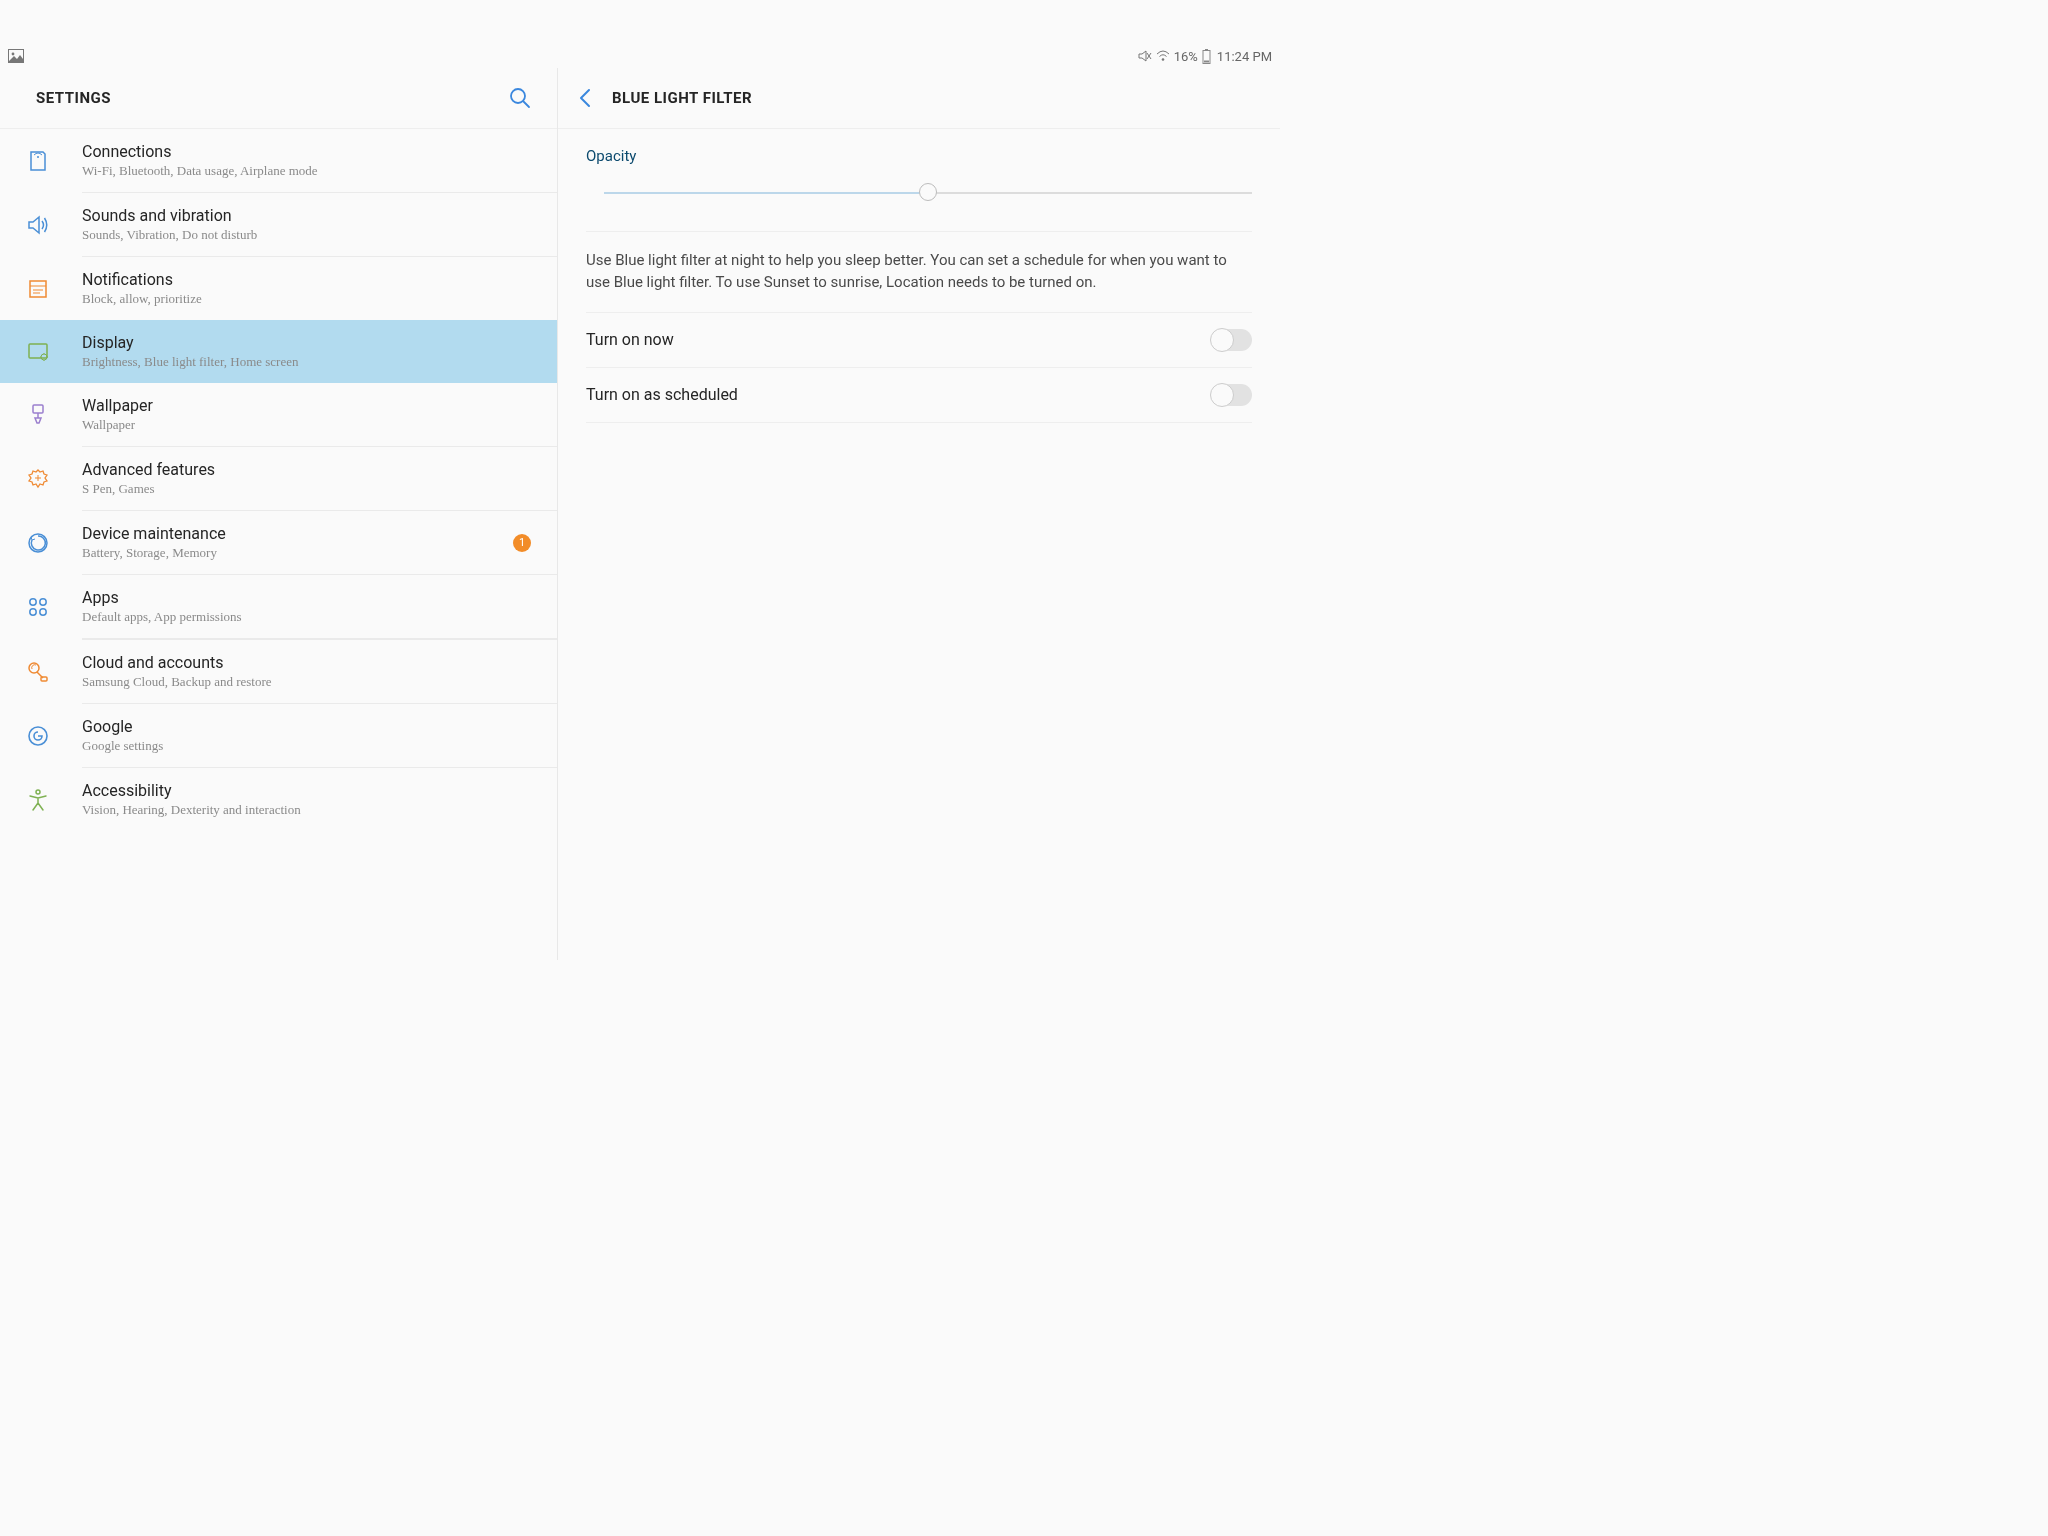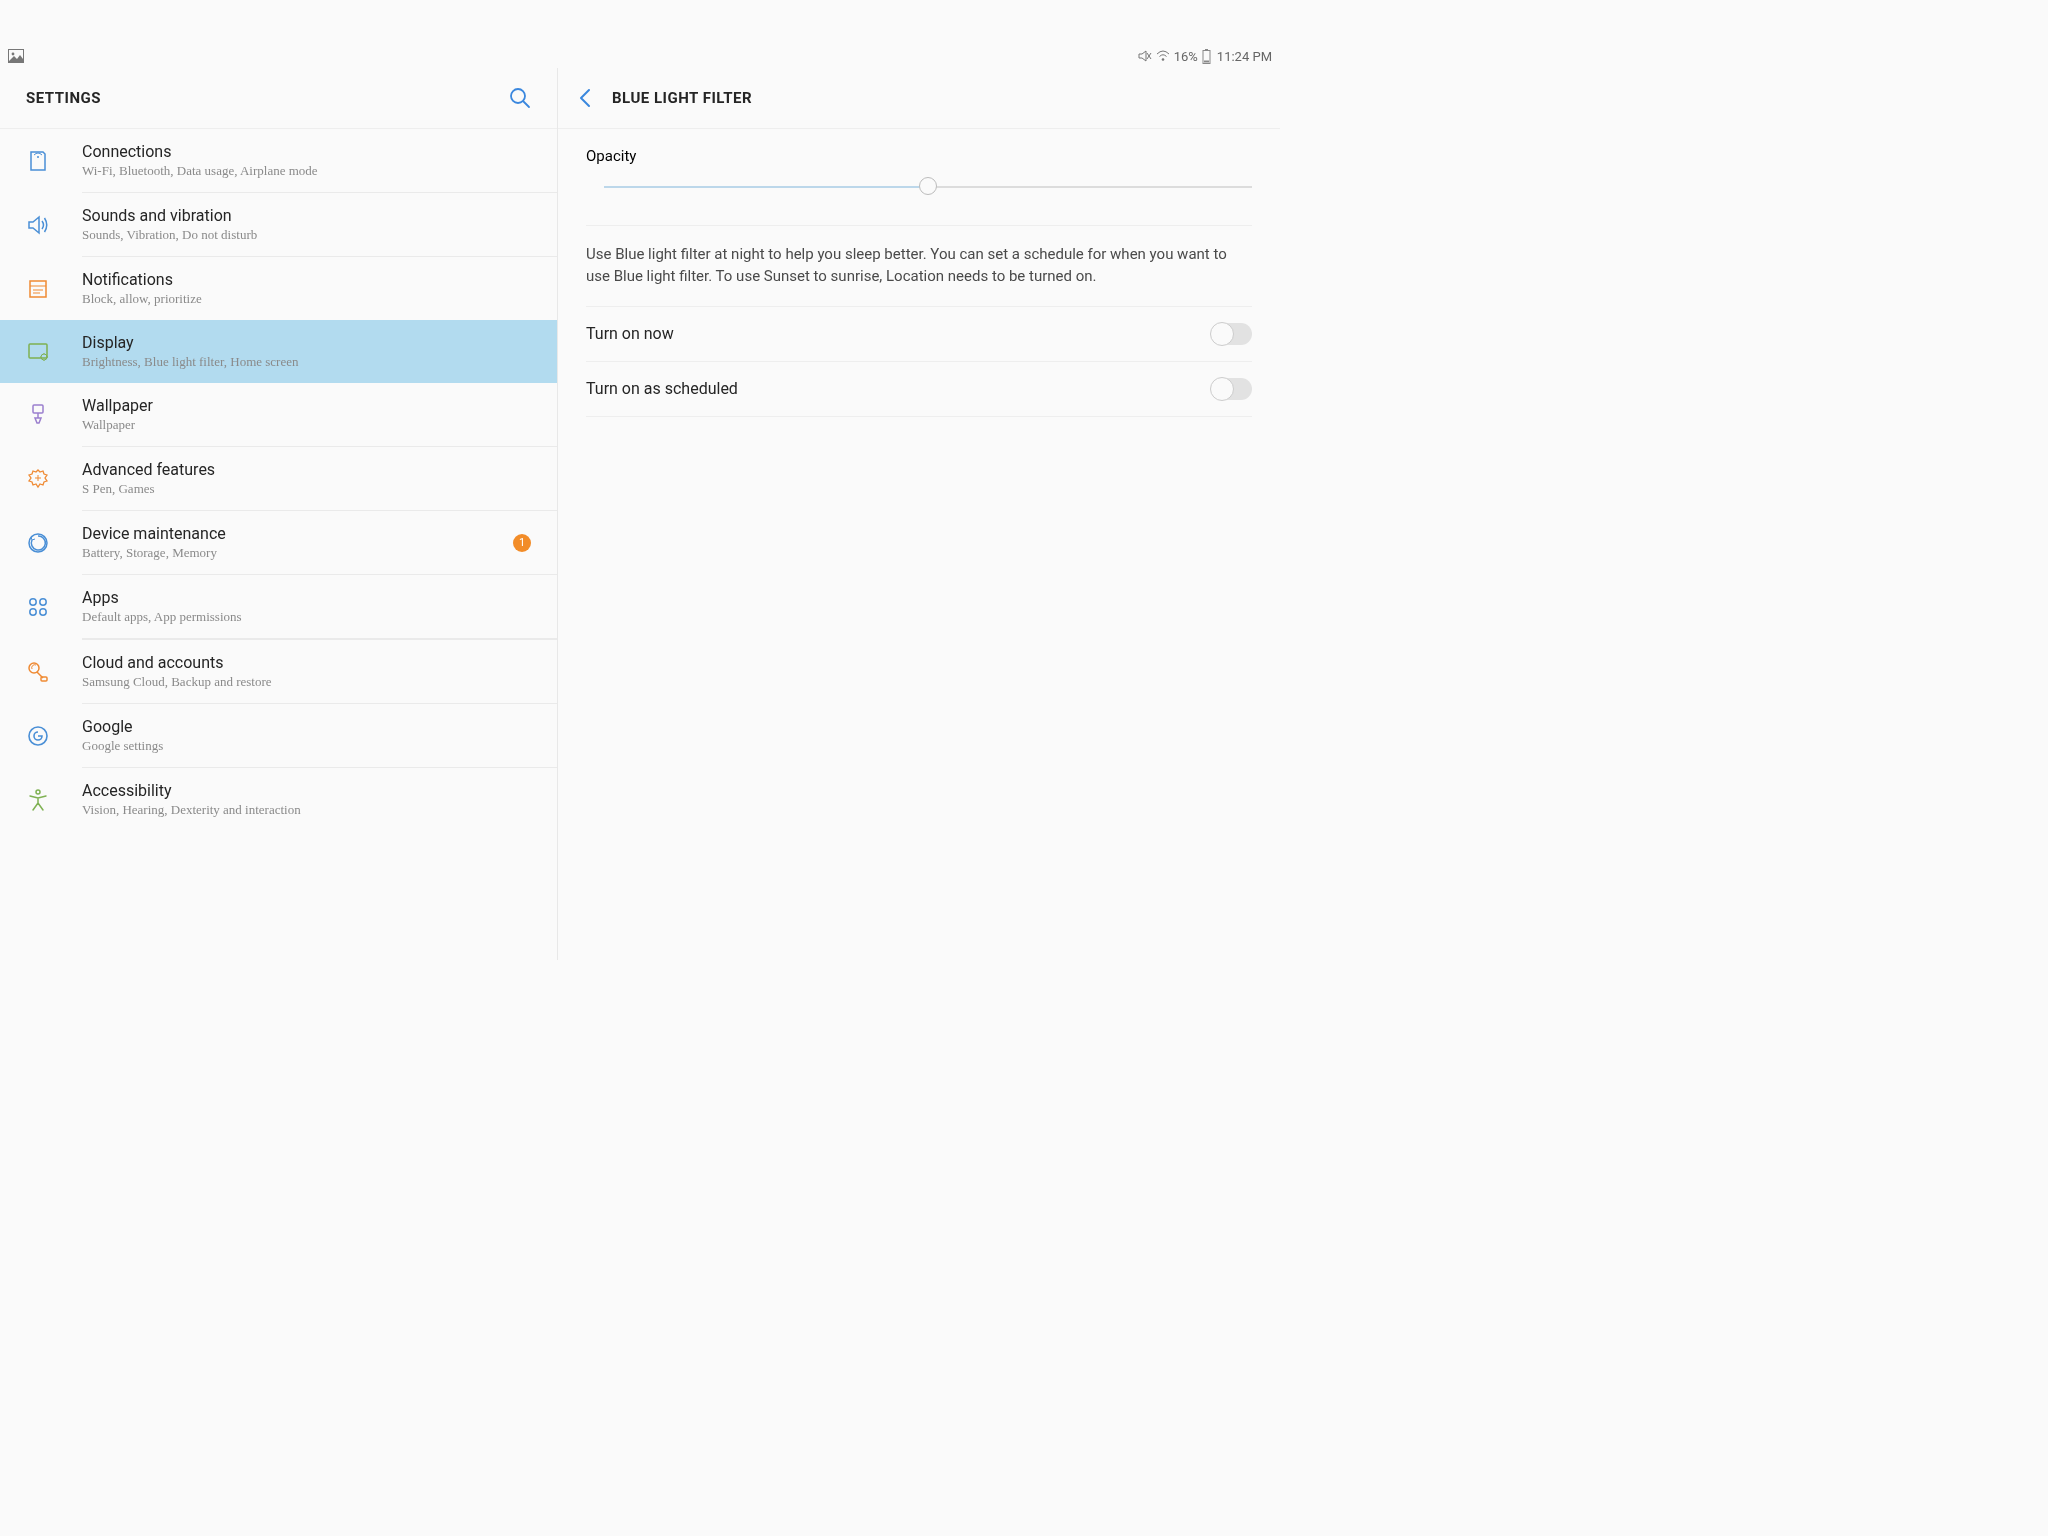--- a/index.html
+++ b/index.html
@@ -34,21 +34,21 @@
     width: 558px;
     border-right: 1px solid #e8e8e8;
     background: #fafafa;
     display: flex;
     flex-direction: column;
   }
   .left-header {
     height: 61px;
     display: flex;
     align-items: center;
-    padding: 0 26px 0 26px;
+    padding: 0 26px 0 36px;
     border-bottom: 1px solid #eee;
     justify-content: space-between;
   }
   .left-header h1 {
     font-size: 15px;
     font-weight: 700;
     letter-spacing: 0.5px;
     color: #252525;
   }
   .search-btn { color:#3a87de; }
@@ -116,22 +116,22 @@
     font-size: 15px;
     font-weight: 700;
     letter-spacing: 0.5px;
     color: #252525;
   }
   .right-content {
     padding: 18px 28px 0 28px;
   }
   .opacity-label {
     font-size: 15px;
-    color: #000000;
-    margin-bottom: 12px;
+    color: #0c4a6e;
+    margin-bottom: 18px;
   }
   .slider-row {
     display:flex;
     align-items:center;
     padding: 0 0 28px 18px;
     border-bottom: 1px solid #eee;
   }
   .slider {
     position: relative;
     flex:1;

